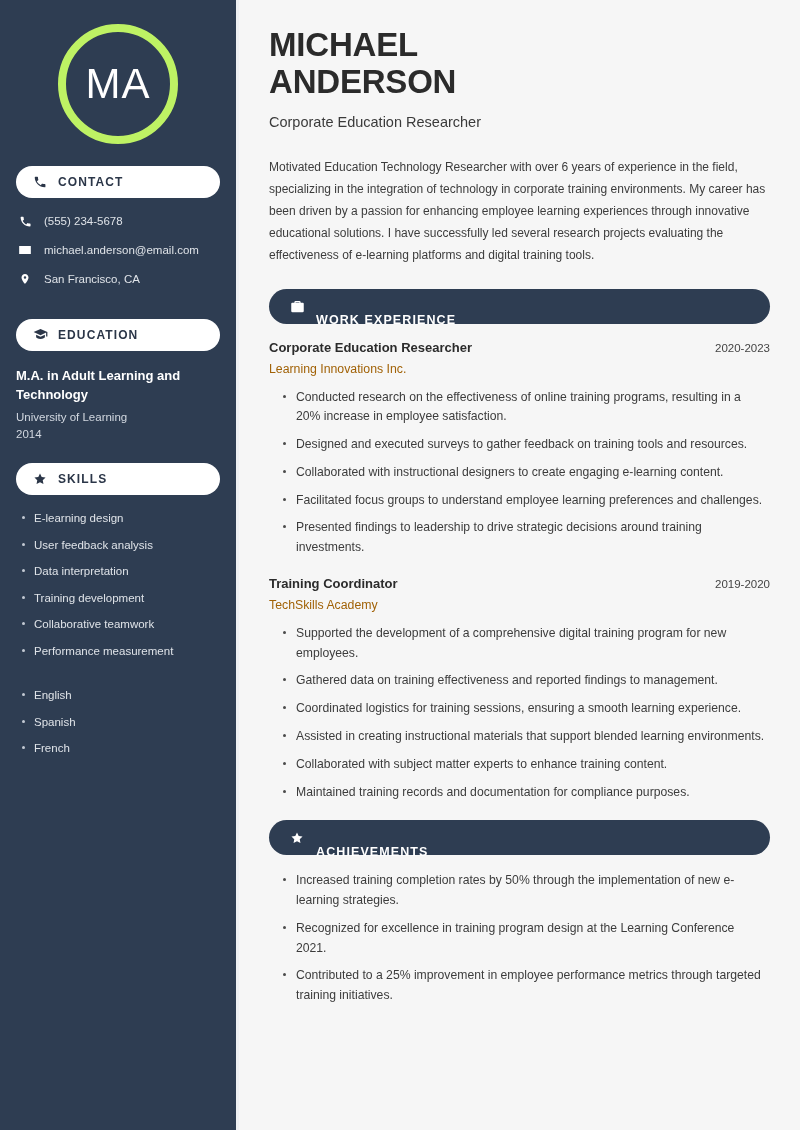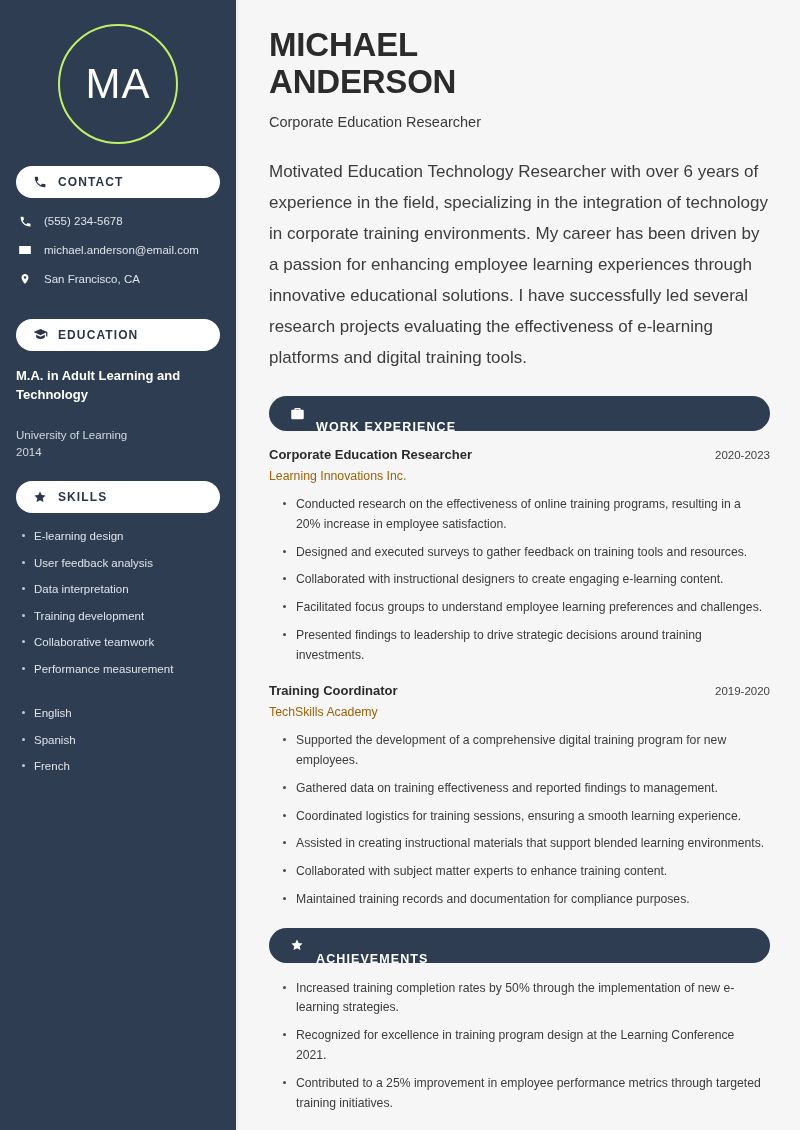--- a/index.html
+++ b/index.html
@@ -38,21 +38,21 @@
   }
   .avatar-wrap {
     display: flex;
     justify-content: center;
     padding: 24px 0 22px 0;
   }
   .avatar {
     width: 120px;
     height: 120px;
     border-radius: 50%;
-    border: 2px solid #bef264;
+    border: 8px solid #bef264;
     display: flex;
     align-items: center;
     justify-content: center;
     box-sizing: border-box;
   }
   .avatar-initials {
     font-size: 42px;
     font-weight: 400;
     letter-spacing: 1px;
     color: #ffffff;
@@ -109,21 +109,21 @@
     word-break: break-word;
   }
   .edu-block {
     padding: 2px 16px 10px 16px;
   }
   .edu-degree {
     font-size: 13px;
     font-weight: bold;
     color: #ffffff;
     line-height: 1.45;
-    margin-bottom: 22px;
+    margin-bottom: 4px;
   }
   .edu-school {
     font-size: 11.5px;
     color: #d2d8e0;
     line-height: 1.5;
   }
   .edu-year {
     font-size: 11.5px;
     color: #d2d8e0;
     line-height: 1.5;
@@ -169,21 +169,21 @@
     text-transform: uppercase;
     margin: 0 0 12px 0;
   }
   .job-title-main {
     font-size: 14.5px;
     color: #3a3a3a;
     margin: 0 0 26px 0;
     line-height: 1.3;
   }
   .summary {
-    font-size: 17px;
+    font-size: 12px;
     color: #3c3c3c;
     line-height: 1.82;
     margin: 0 0 22px 0;
   }
   .banner {
     background: #2e3d52;
     border-radius: 22px;
     height: 35px;
     display: flex;
     align-items: center;

